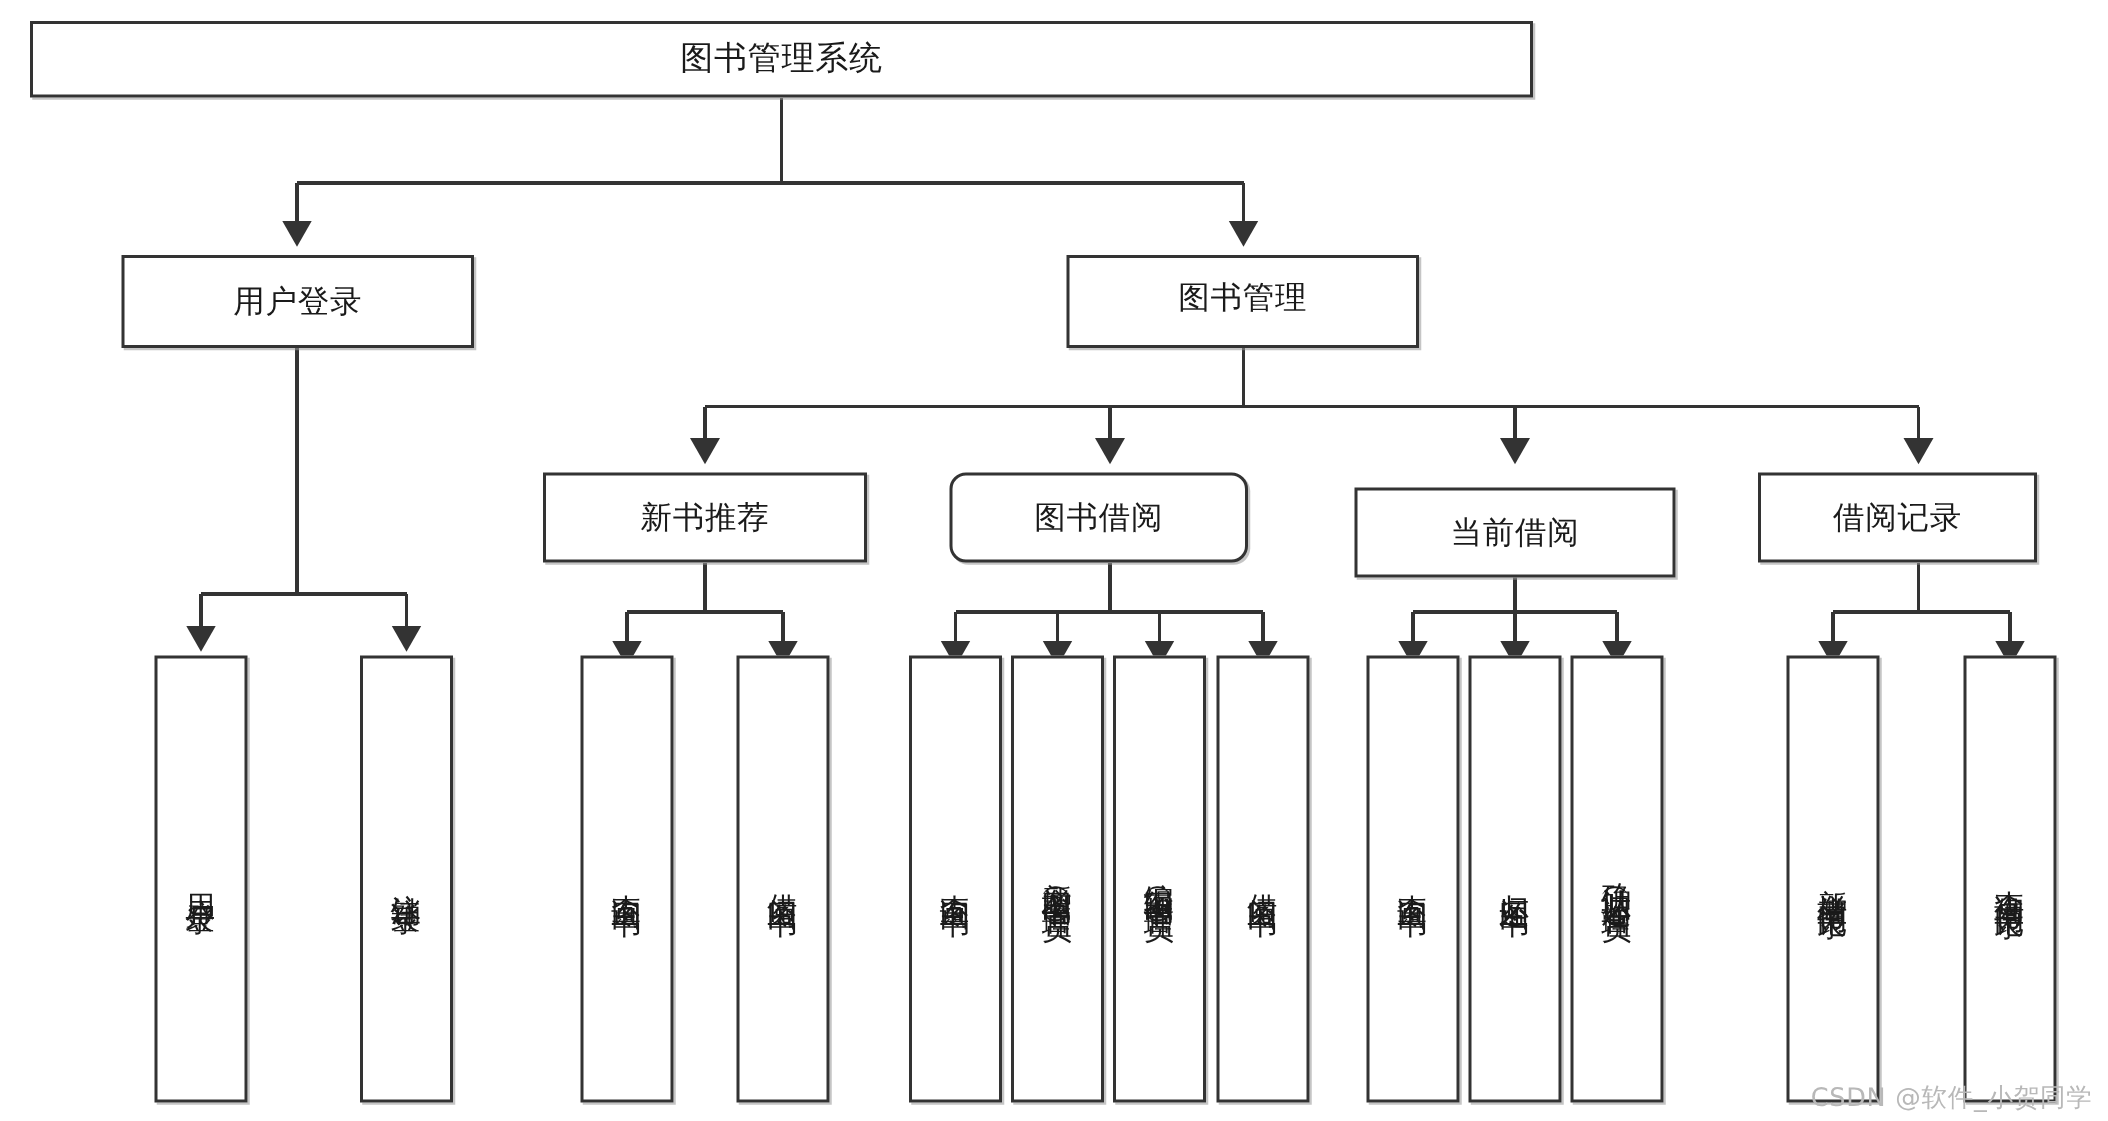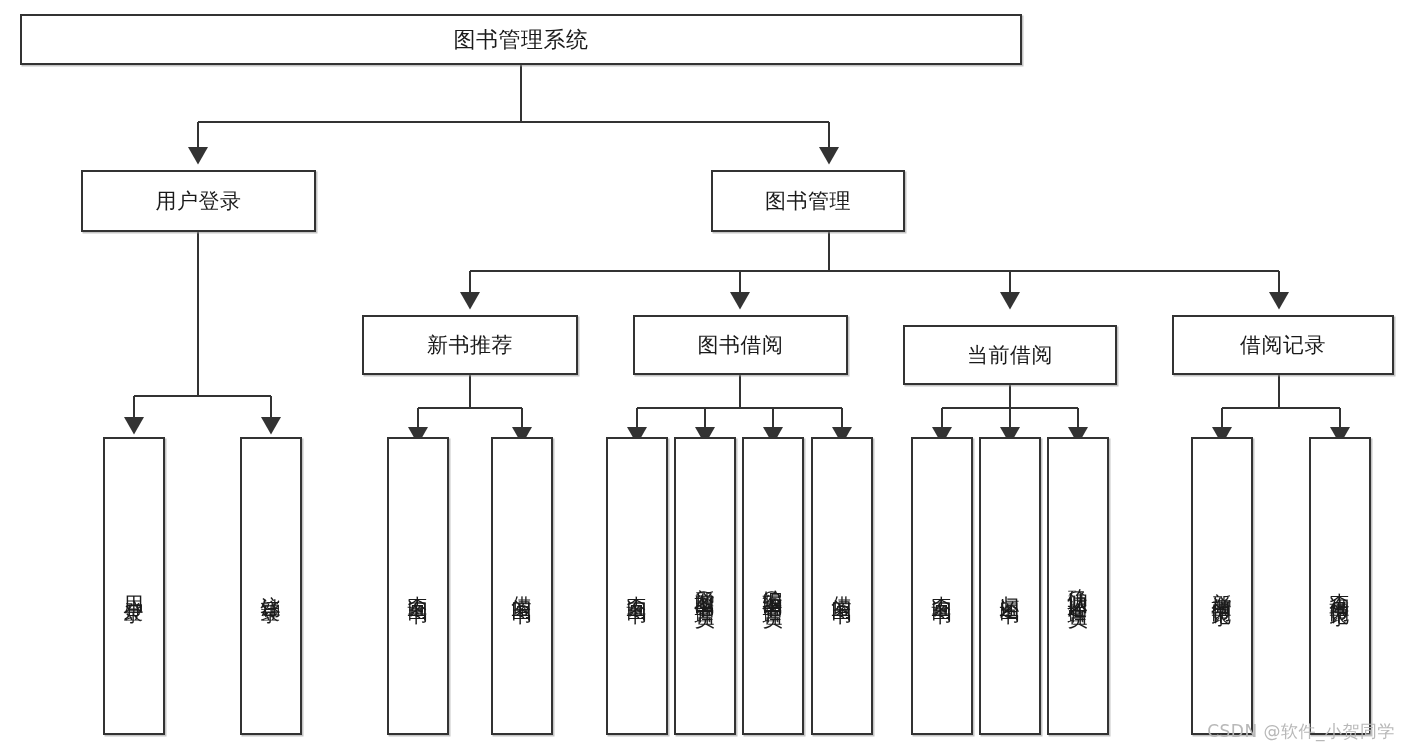--- a/index.html
+++ b/index.html
@@ -126,34 +126,34 @@
     </g>
   </svg>
 
   <div class="node h h1" style="left:20px; top:14px; width:1002px; height:51px;">
     <span class="label">图书管理系统</span>
   </div>
 
   <div class="node h" style="left:81px; top:170px; width:235px; height:62px;">
     <span class="label">用户登录</span>
   </div>
-  <div class="node h" style="left:711px; top:170px; width:194px; height:62px;">
+  <div class="node h" style="left:711px; top:170px; width:235px; height:62px;font-family:Liberation Mono, monospace;">
     <span class="label">图书管理</span>
   </div>
 
   <div class="node h" style="left:362px; top:315px; width:216px; height:60px;justify-content:center;">
     <span class="label">新书推荐</span>
   </div>
-  <div class="node h" style="left:633px; top:315px; width:215px; height:60px;">
+  <div class="node h" style="left:633px; top:315px; width:199px; height:60px;border-radius:11px;">
     <span class="label">图书借阅</span>
   </div>
   <div class="node h" style="left:903px; top:325px; width:214px; height:60px;">
     <span class="label">当前借阅</span>
   </div>
-  <div class="node h" style="left:1172px; top:315px; width:222px; height:60px;">
+  <div class="node h" style="left:1172px; top:315px; width:186px; height:60px;">
     <span class="label">借阅记录</span>
   </div>
 
   <div class="node v" style="left:103px; top:437px; width:62px; height:298px;">
     <span class="label">用户登录</span>
   </div>
   <div class="node v" style="left:240px; top:437px; width:62px; height:298px;">
     <span class="label">注销登录</span>
   </div>
 

